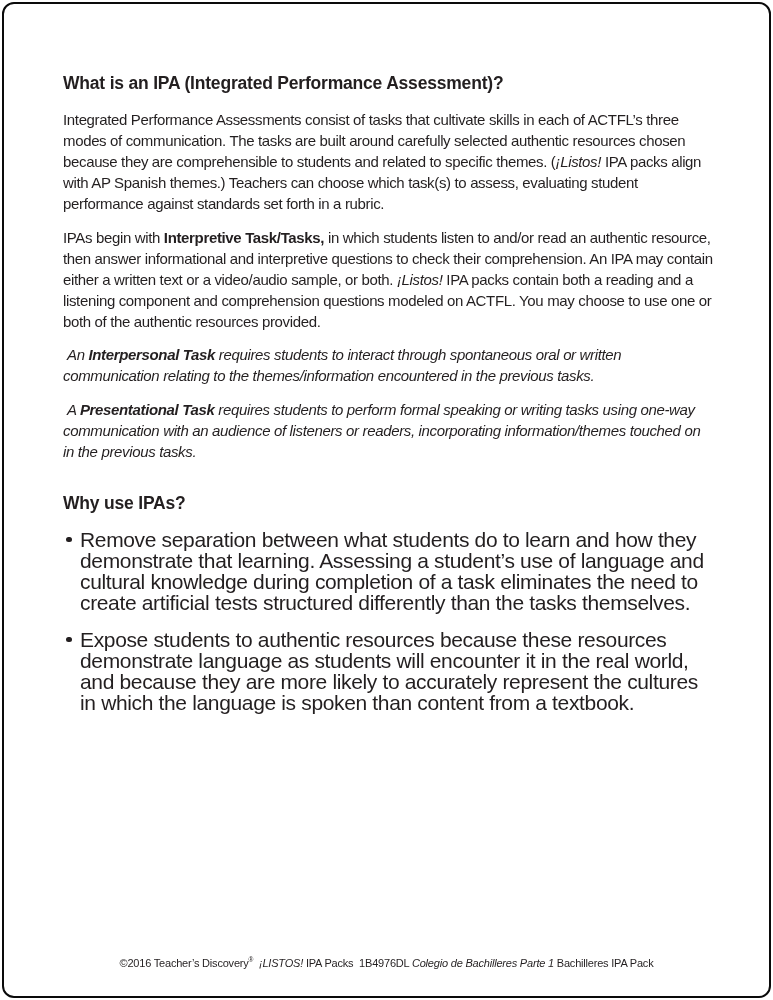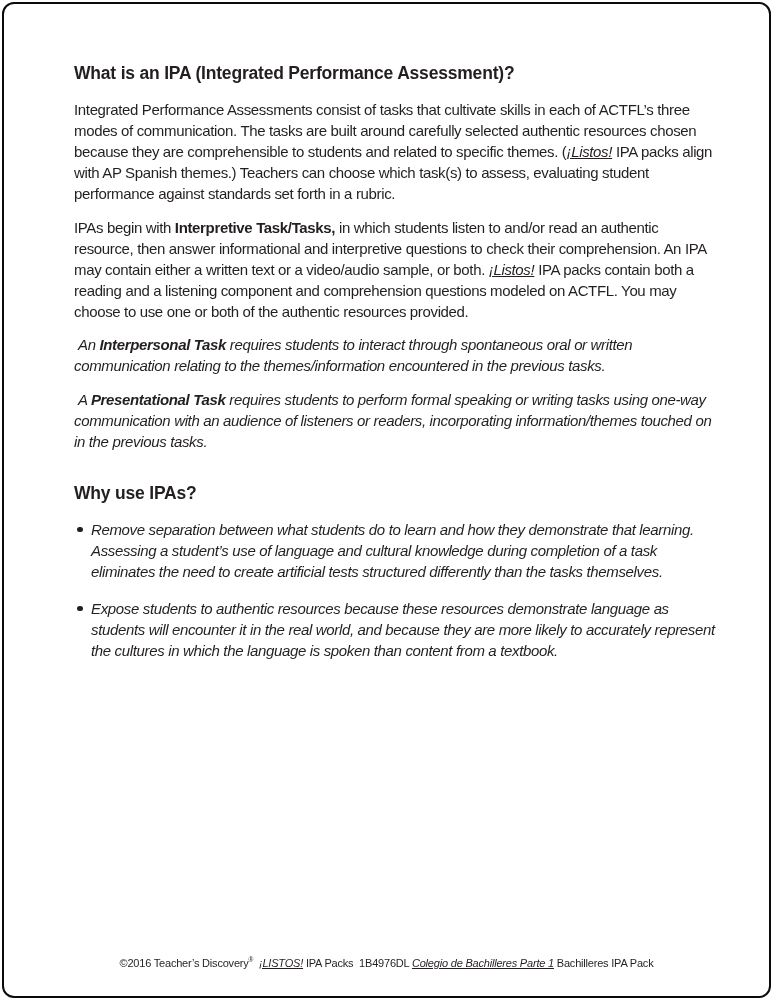--- a/index.html
+++ b/index.html
@@ -17,24 +17,23 @@
   }
   .page-frame {
     position: absolute;
     inset: 2px;
     border: 2.5px solid #0a0a0a;
     border-radius: 12px;
     pointer-events: none;
   }
   .content {
     position: absolute;
-    top: 63px;
+    top: 73px;
     left: 63px;
     right: 58px;
-    margin-left: 11px;
   }
   .section-heading {
     font-size: 17.5px;
     font-weight: 700;
     letter-spacing: -0.2px;
     margin: 0 0 15px 0;
   }
   .section-why {
     margin-top: 31px;
   }
@@ -49,25 +48,24 @@
     font-style: italic;
   }
   ul.benefits-list {
     list-style: none;
     margin: 14px 0 0 0;
     padding: 0;
   }
   ul.benefits-list li {
     position: relative;
     padding-left: 17px;
-    font-size: 15px;
+    font-size: 21px;
     line-height: 21px;
     letter-spacing: -0.35px;
     margin: 0 0 16px 0;
-    font-style: italic;
   }
   .bullet-dot {
     position: absolute;
     left: 3px;
     top: 8px;
     width: 5.5px;
     height: 5.5px;
     border-radius: 50%;
     background: #231f20;
   }
@@ -76,21 +74,21 @@
     left: 0;
     right: 0;
     bottom: 30px;
     text-align: center;
     font-size: 11px;
     line-height: 13px;
     letter-spacing: -0.2px;
     color: #231f20;
   }
   .b { font-weight: 700; }
-  .i { font-style: italic; text-decoration: underline; }
+  .i { font-style: italic; }
   .sup { vertical-align: super; font-size: 0.6em; }
 </style>
 </head>
 <body>
 
 <div class="page-frame"></div>
 
 <div class="content">
 
   <section>

